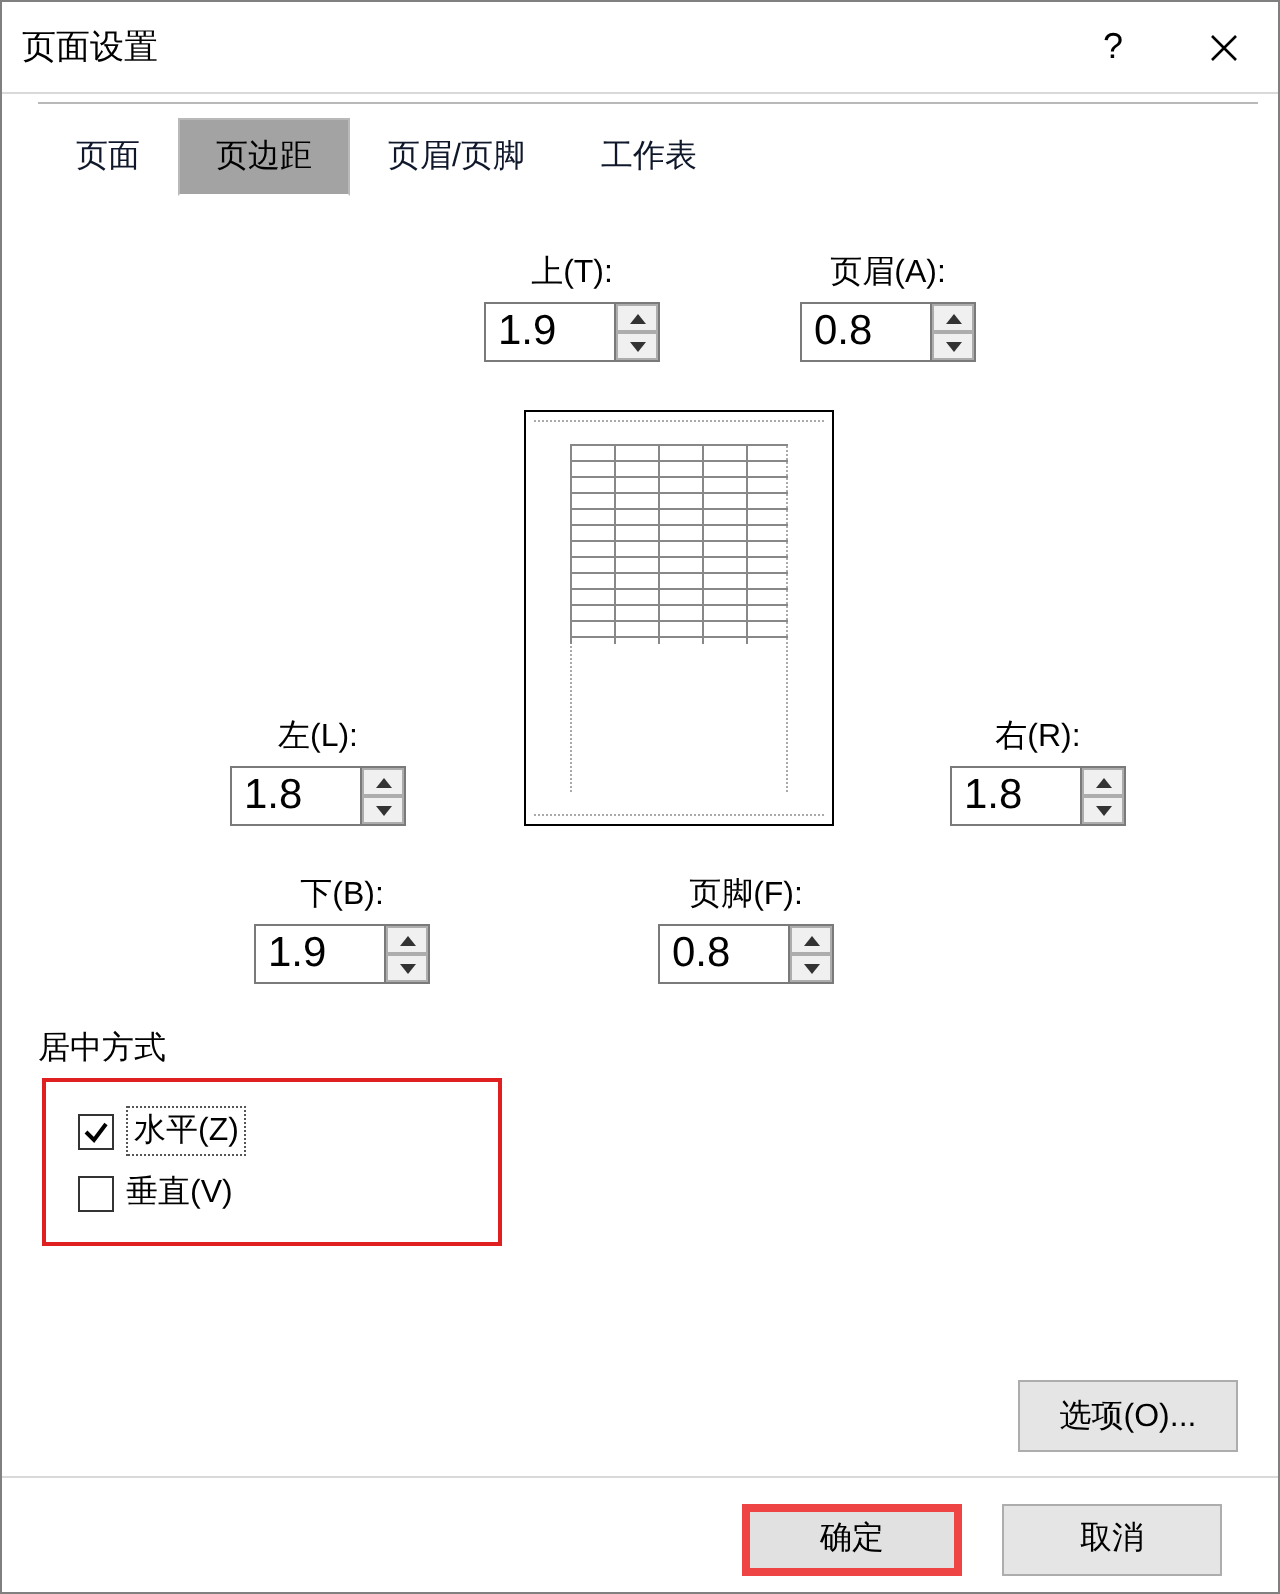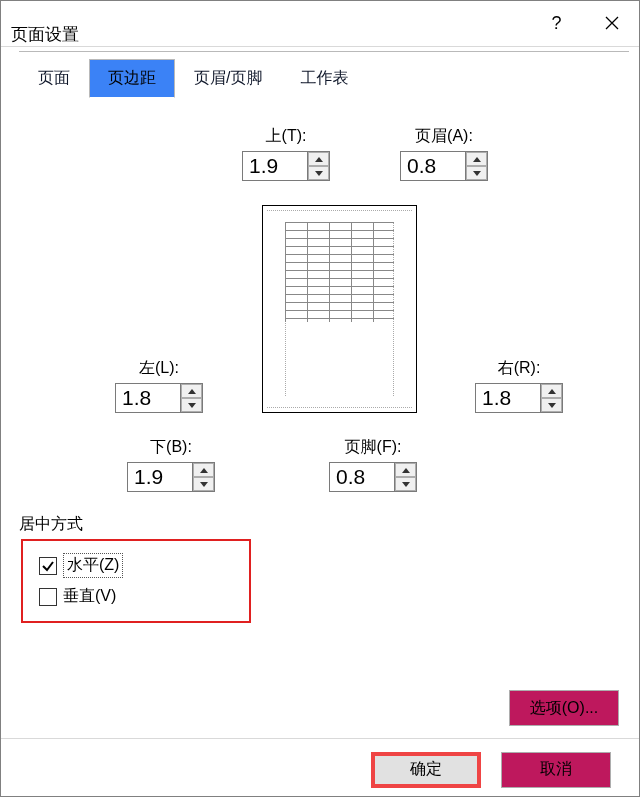--- a/index.html
+++ b/index.html
@@ -18,21 +18,21 @@
     height: 797px;
     background: #fff;
     border: 1px solid #808080;
     position: relative;
   }
   
   .titlebar {
     height: 46px;
     border-bottom: 1px solid #d9d9d9;
     display: flex;
-    align-items: flex-end;
+    align-items: center;
     padding-left: 10px;
   }
   .titlebar .title {
     font-size: 17px;
     flex: 1;
   }
   .titlebar .help, .titlebar .close {
     width: 55px;
     height: 46px;
     display: flex;
@@ -57,21 +57,21 @@
     border: 1px solid transparent;
     border-bottom: none;
     cursor: default;
     margin-right: 0;
   }
   .tab:not(.active) {
     background: transparent;
     color: #0f172a;
   }
   .tab.active {
-    background: #3b82f6;
+    background: #a3a3a3;
     border: 1px solid #b9b9b9;
     border-bottom-color: #fff;
     position: relative;
     z-index: 2;
   }
   .tab-underline {
     position: absolute;
     left: 18px;
     right: 10px;
     top: 50px; 
@@ -231,21 +231,21 @@
   
   .options-row {
     position: absolute;
     right: 20px;
     bottom: 12px;
   }
   .btn {
     min-width: 110px;
     height: 36px;
     padding: 0 14px;
-    background: #be185d;
+    background: #e5e5e5;
     border: 1px solid #adadad;
     font-size: 16px;
     display: inline-flex;
     align-items: center;
     justify-content: center;
     cursor: default;
   }
   .btn.primary {
     border: 4px solid #ef4444;
     background: #e1e1e1;

